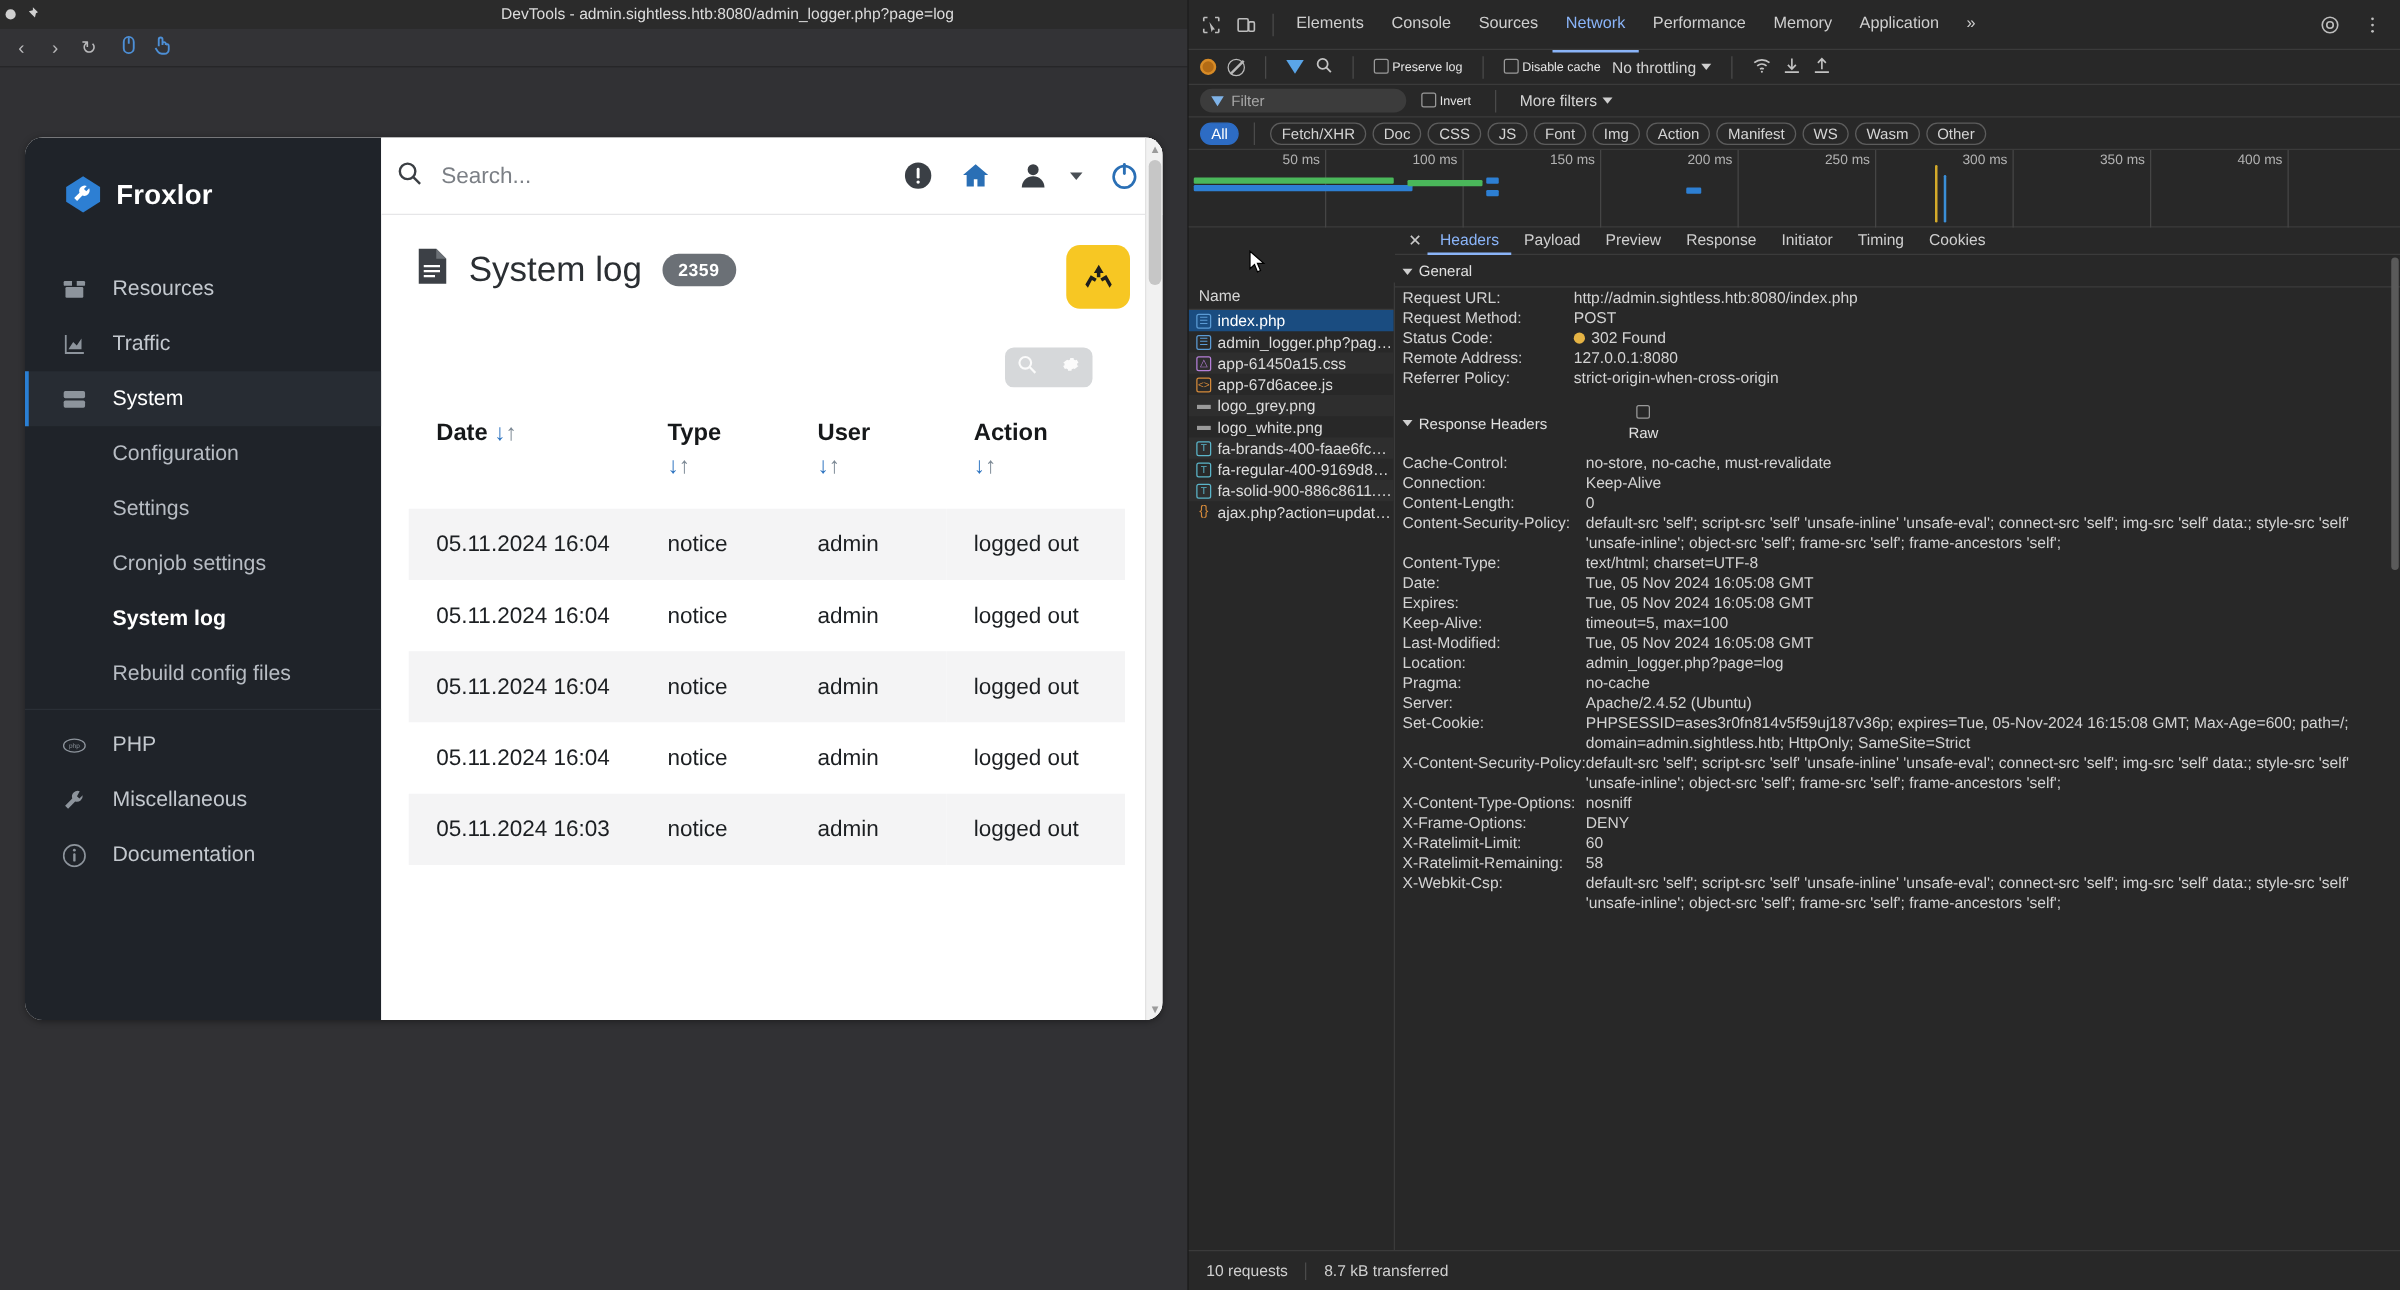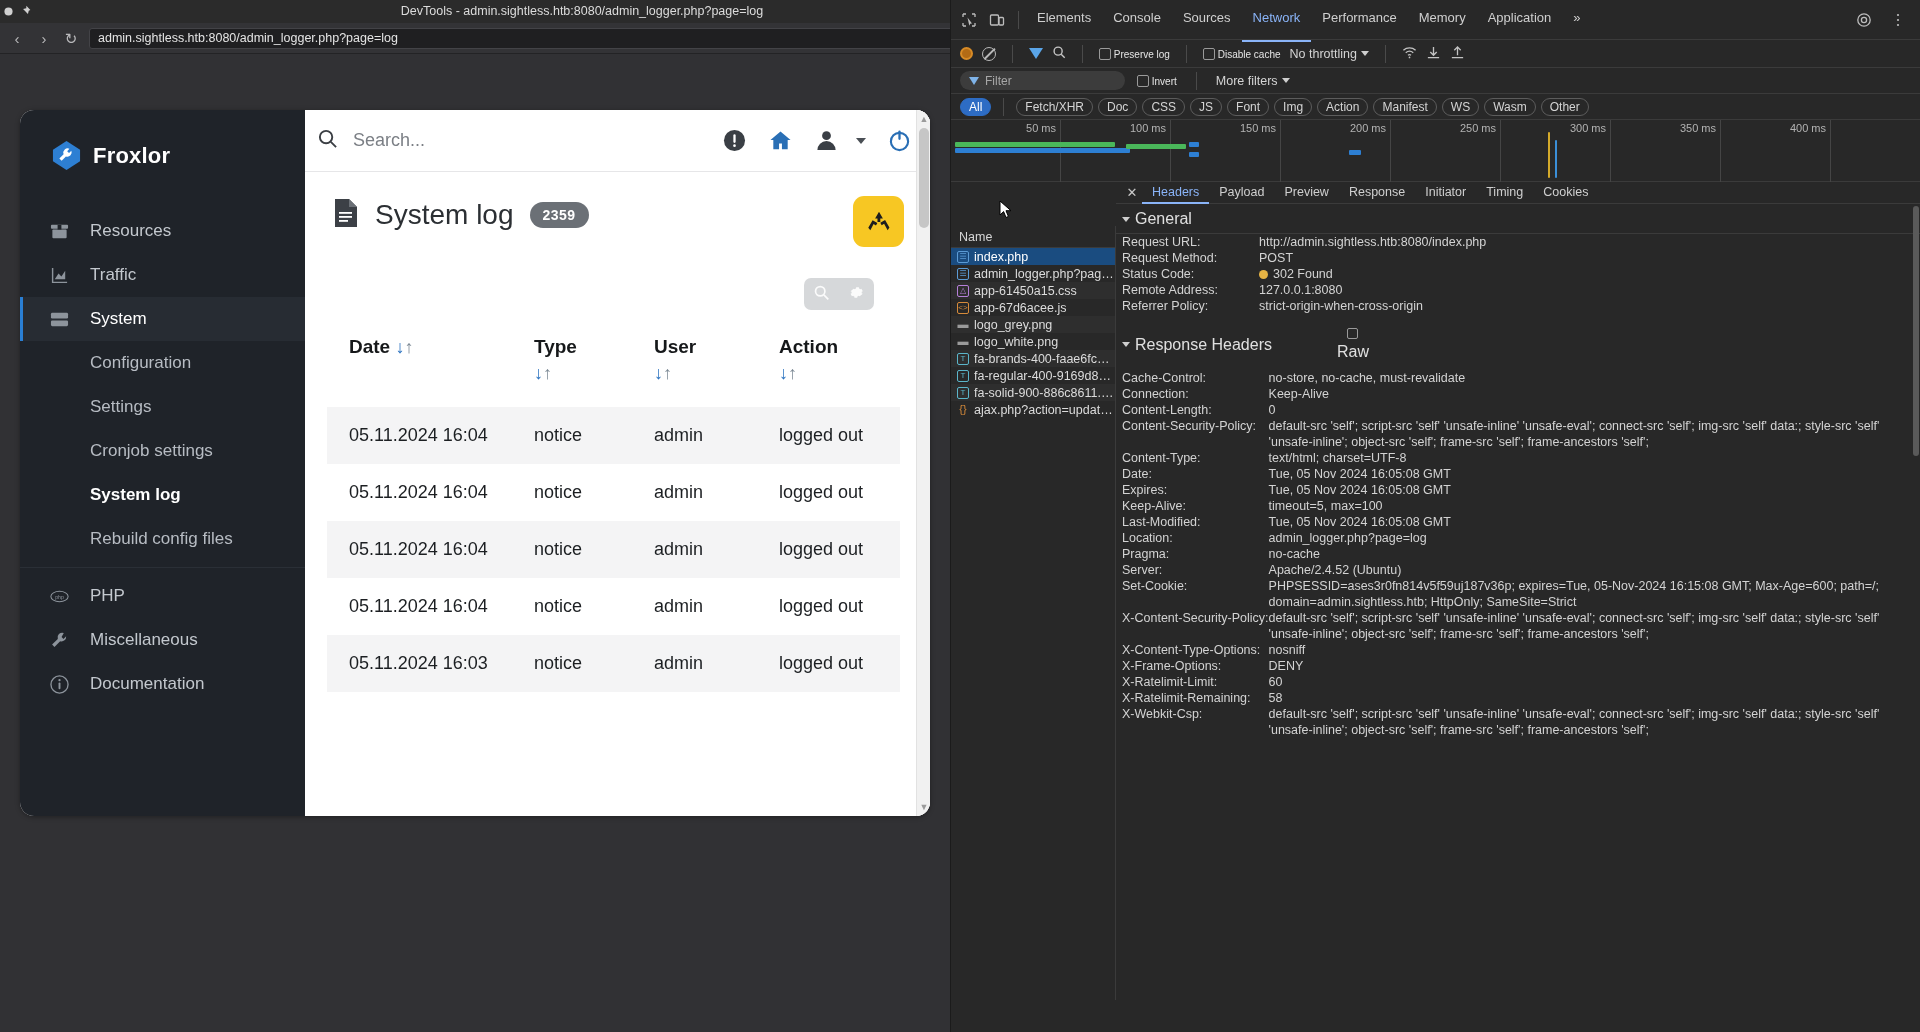--- a/index.html
+++ b/index.html
@@ -221,21 +221,21 @@
   .ic-xhr { border: none; color: #d58a3a; font-size: 11px; }
   .req-name { overflow: hidden; text-overflow: ellipsis; }
 
   .det-panel { flex: 1; display: flex; flex-direction: column; overflow: hidden; position: relative; }
   .det-tabs { height: 22px; display: flex; align-items: center; gap: 0; border-bottom: 1px solid #3b3b3b; padding-left: 6px; }
   .det-close { width: 20px; text-align: center; color: #c9c9c9; font-size: 13px; }
   .det-tab { padding: 0 10px; height: 22px; line-height: 21px; font-size: 12.5px; color: #cfcfcf; text-align: center; }
   .det-tab.sel { color: #8ab4f8; border-bottom: 2px solid #8ab4f8; }
 
   .det-scroll { flex: 1; overflow: hidden; position: relative; padding-bottom: 4px; }
-  .sec-head { font-size: 16px; color: #e0e0e0; padding: 6px 0 5px 6px; border-bottom: 1px solid #3b3b3b; display:flex; align-items:center; gap:5px; }
+  .sec-head { font-size: 12px; color: #e0e0e0; padding: 6px 0 5px 6px; border-bottom: 1px solid #3b3b3b; display:flex; align-items:center; gap:5px; }
   .sec-head .tri { width:0;height:0;border-left:4px solid transparent;border-right:4px solid transparent;border-top:5px solid #cfcfcf; }
   .hdr-table { width: 100%; border-collapse: collapse; }
   .hdr-table td { vertical-align: top; font-size: 12.5px; line-height: 16px; padding: 0; color: #d3d3d3; }
   .hdr-k { width: 143px; padding-left: 6px !important; color: #cfcfcf; white-space: nowrap; }
   .hdr-v { color: #e3e3e3; padding-right: 8px !important; word-break: break-word; }
   .status-dot { display:inline-block; width:9px;height:9px;border-radius:50%;background:#e5b344; margin-right:5px; vertical-align:-1px; }
   .raw-cb { width: 11px; height: 11px; border: 1px solid #9a9a9a; border-radius: 2px; }
   .gen-gap { height: 8px; }
 
   .det-vscroll { position: absolute; right: 0; top: 22px; bottom: 0; width: 8px; }
@@ -275,23 +275,20 @@
         <span>–</span>
         <span>□</span>
         <span>✕</span>
       </div>
     </div>
 
     <div class="navbar">
       <div class="nav-btn">‹</div>
       <div class="nav-btn">›</div>
       <div class="nav-btn">↻</div>
-      <div class="urlbar">
-        <span>admin.sightless.htb:8080/admin_logger.php?page=log</span>
-      </div>
       <div class="nav-right">
         <span>
           <svg viewBox="0 0 16 16">
               <rect x="4" y="1.5" width="8" height="13" rx="4"></rect>
               <line x1="8" y1="2" x2="8" y2="7"></line>
             </svg>
         </span>
         <span>
           <svg viewBox="0 0 16 16">
               <path d="M6 9V3.5a1.5 1.5 0 013 0V8m0 0v-1a1.3 1.3 0 012.6 0v1m0 0a1.3 1.3 0 012.4.6v2.9a3.5 3.5 0 01-3.5 3.5H8.5a4 4 0 01-3.3-1.8L3.4 10.4"></path>
@@ -860,18 +857,22 @@
           </tbody>
             </table>
         </div>
 
         <div class="det-vscroll">
           <div class="th"></div>
         </div>
       </div>
     </div>
 
+    <div class="dt-status">
+      <span class="cell">10 requests</span>
+      <span class="cell">8.7 kB transferred</span>
+    </div>
   </div>
 
   <svg class="cursor" viewBox="0 0 14 20">
     <path d="M1 1 L1 15 L4.6 11.6 L7 17.5 L9.4 16.4 L7 10.7 L12 10.7 Z" fill="#fff" stroke="#000" stroke-width="1"></path>
   </svg>
 </div>
 
 </body></html>

